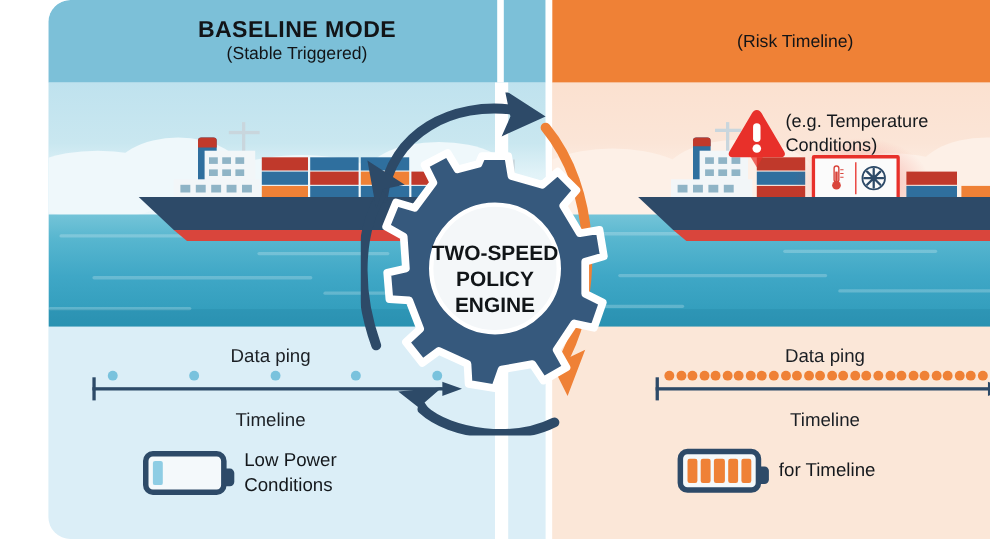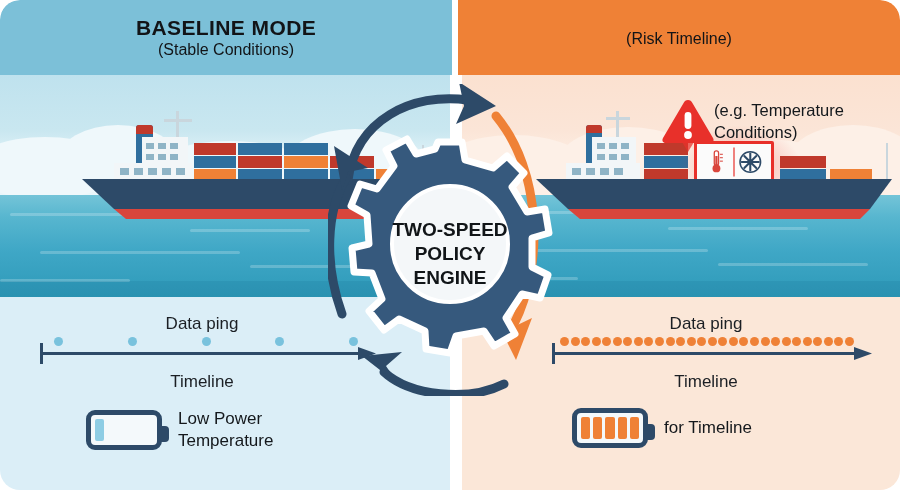--- a/index.html
+++ b/index.html
@@ -2,21 +2,21 @@
 <html><head>
 <meta charset="utf-8">
 <title>Two-Speed Policy Engine Diagram</title>
 <style>
   html,body{margin:0;padding:0;background:#ffffff;}
   body{width:900px;height:490px;overflow:hidden;font-family:"Liberation Sans",sans-serif;}
 
   #stage{position:relative;width:900px;height:490px;background:#ffffff;}
 
   
-  .panel{position:absolute;top:0;height:490px;width:452px;overflow:hidden;}
+  .panel{position:absolute;top:0;height:490px;width:452px;overflow:hidden;margin-left:44px;}
   #panel-left{left:0;border-radius:20px 0 0 20px;background:#dbeef7;}
   #panel-right{left:458px;width:442px;border-radius:0 20px 20px 0;background:#fbe7d8;}
 
   .hdr{position:absolute;left:0;top:0;width:100%;height:75px;
        display:flex;flex-direction:column;align-items:center;justify-content:center;
        color:#121417;text-align:center;line-height:1.12;}
   #hdr-left{background:#7cc0d8;border-radius:20px 0 0 0;}
   #hdr-right{background:#ef8136;border-radius:0 20px 0 0;}
   .hdr-title{font-size:21px;font-weight:bold;letter-spacing:.4px;}
   .hdr-sub{font-size:16px;margin-top:2px;}
@@ -80,21 +80,21 @@
 </style>
 </head>
 <body>
 
 <div id="stage">
 
   <div class="panel" id="panel-left">
 
     <div class="hdr" id="hdr-left">
       <div class="hdr-title">BASELINE MODE</div>
-      <div class="hdr-sub">(Stable Conditions)</div>
+      <div class="hdr-sub">(Stable Triggered)</div>
     </div>
 
     <div class="scene">
       <div class="sky"></div>
       <div class="cloud" style="left:-30px;top:62px;width:150px;height:62px;"></div>
       <div class="cloud" style="left:58px;top:50px;width:120px;height:70px;"></div>
       <div class="cloud" style="left:150px;top:66px;width:160px;height:58px;"></div>
       <div class="cloud" style="left:285px;top:54px;width:140px;height:70px;"></div>
       <div class="sea">
         <div class="wave" style="left:10px;top:18px;width:150px;"></div>
@@ -163,21 +163,21 @@
     </div>
 
     <div class="batrow" style="left:86px;top:408px;">
       <div class="batt">
         <div class="cells" id="cells-left">
             <div class="cell blue"></div>
           </div>
       </div>
       <div class="batlabel">
         <div>Low Power</div>
-        <div>Temperature</div>
+        <div>Conditions</div>
       </div>
     </div>
   </div>
 
   <div class="panel" id="panel-right">
 
     <div class="hdr" id="hdr-right">
       <div class="hdr-sub">(Risk Timeline)</div>
     </div>
 

